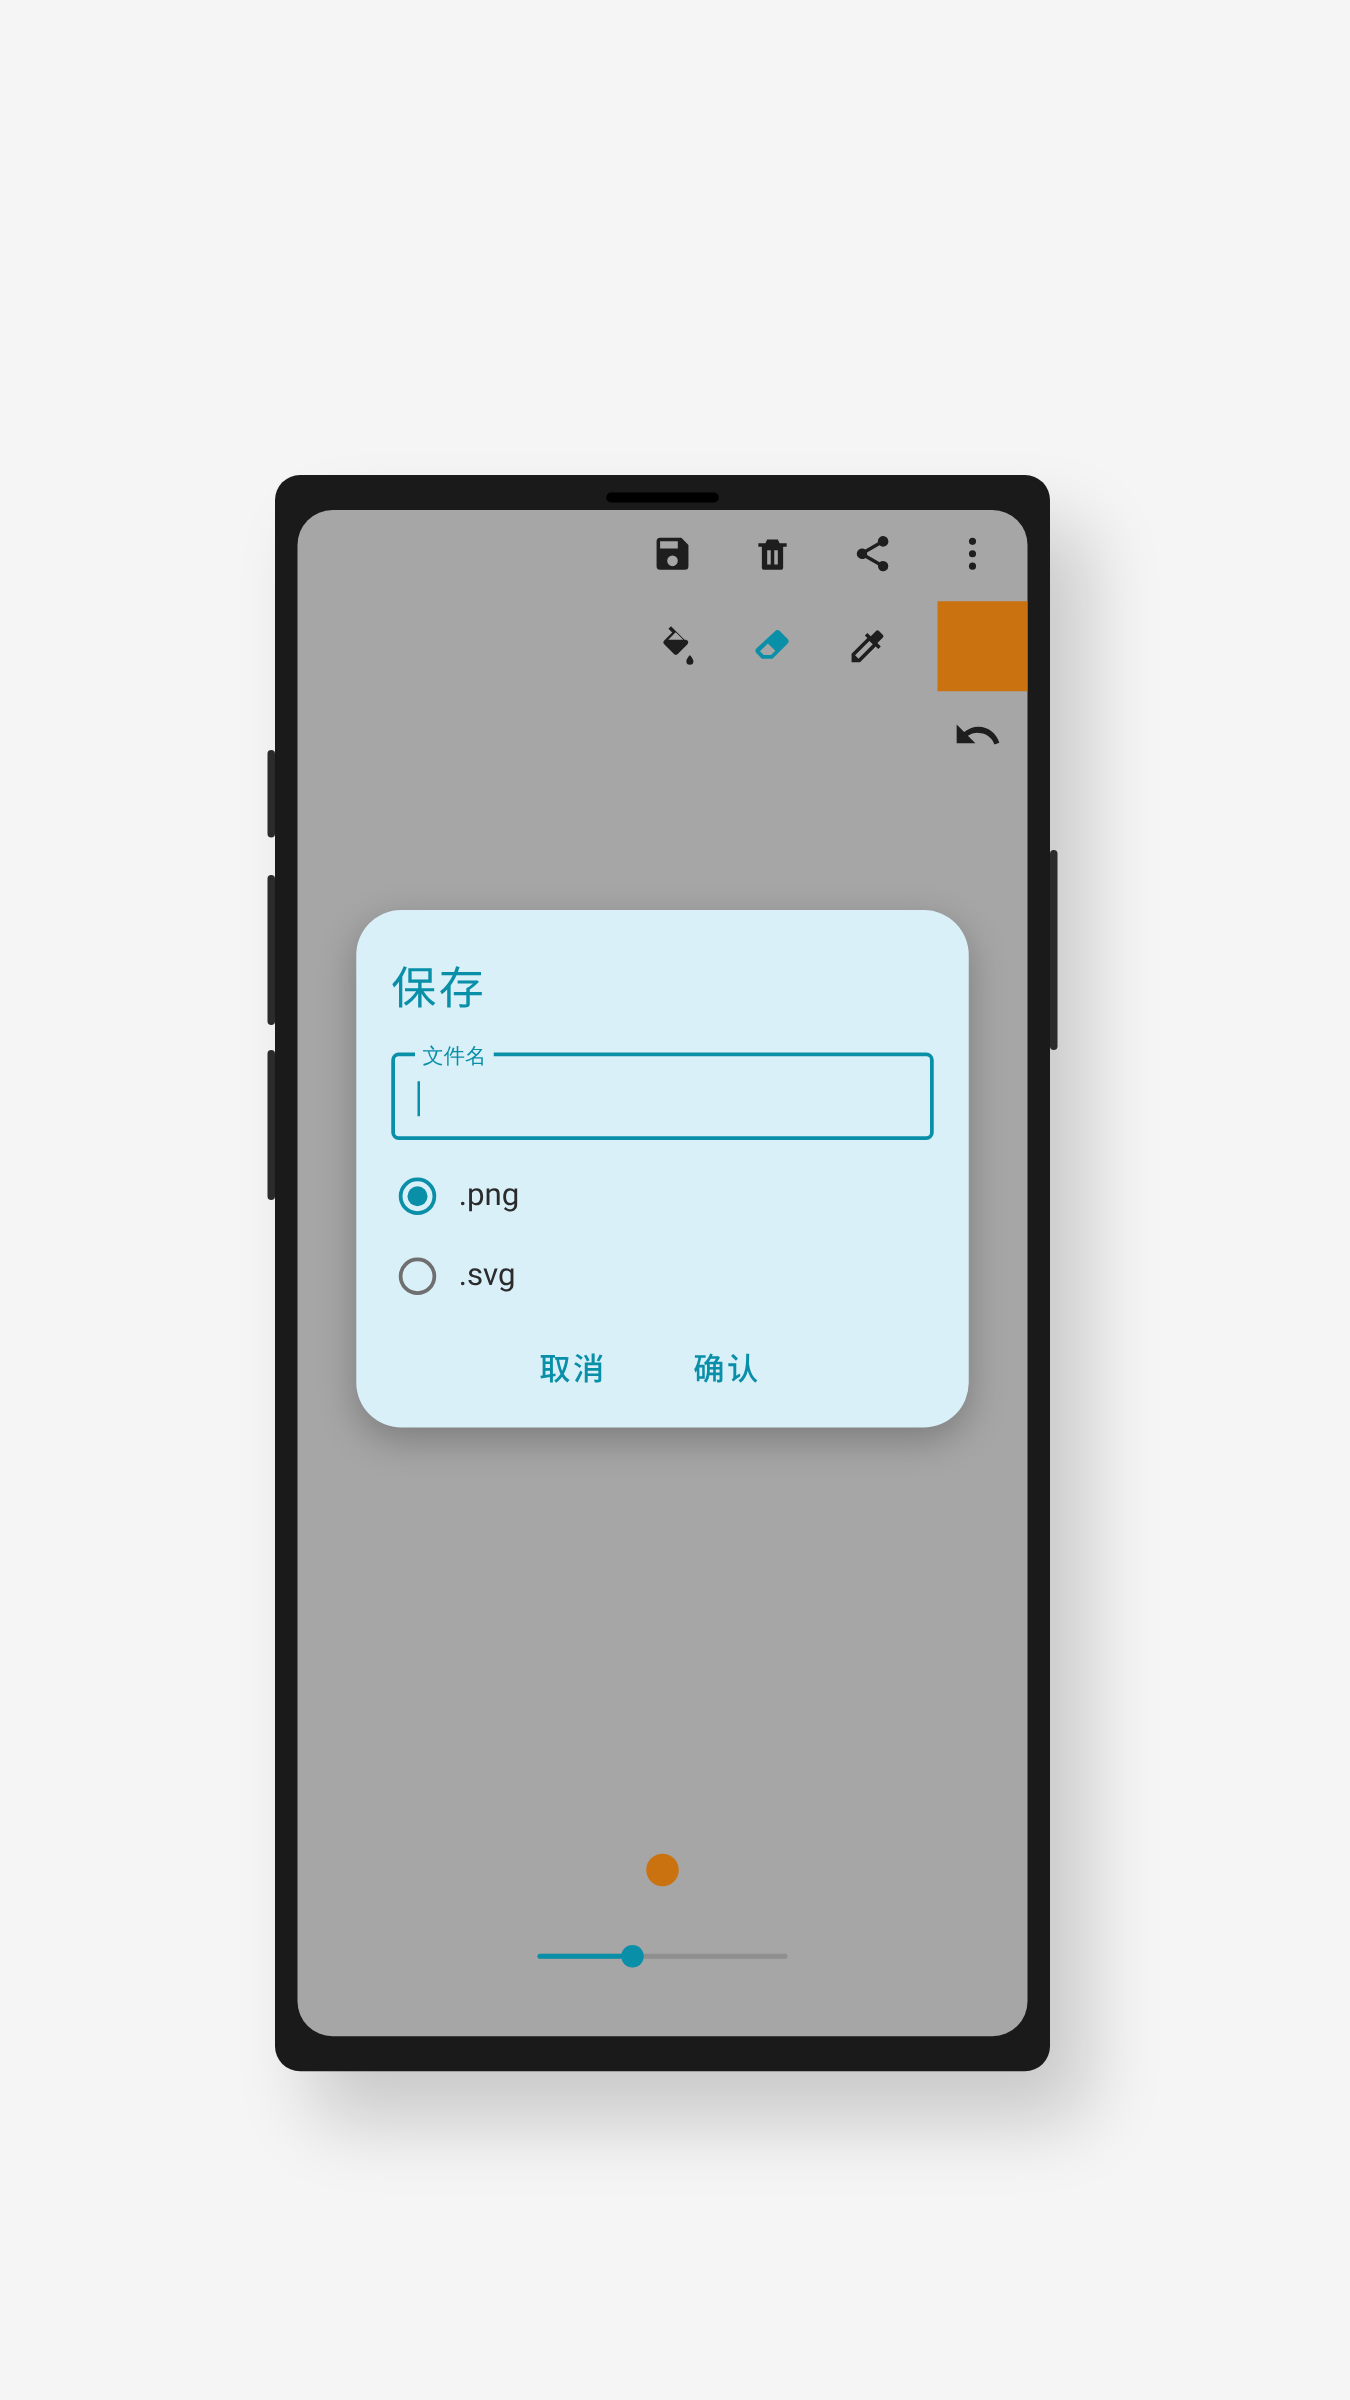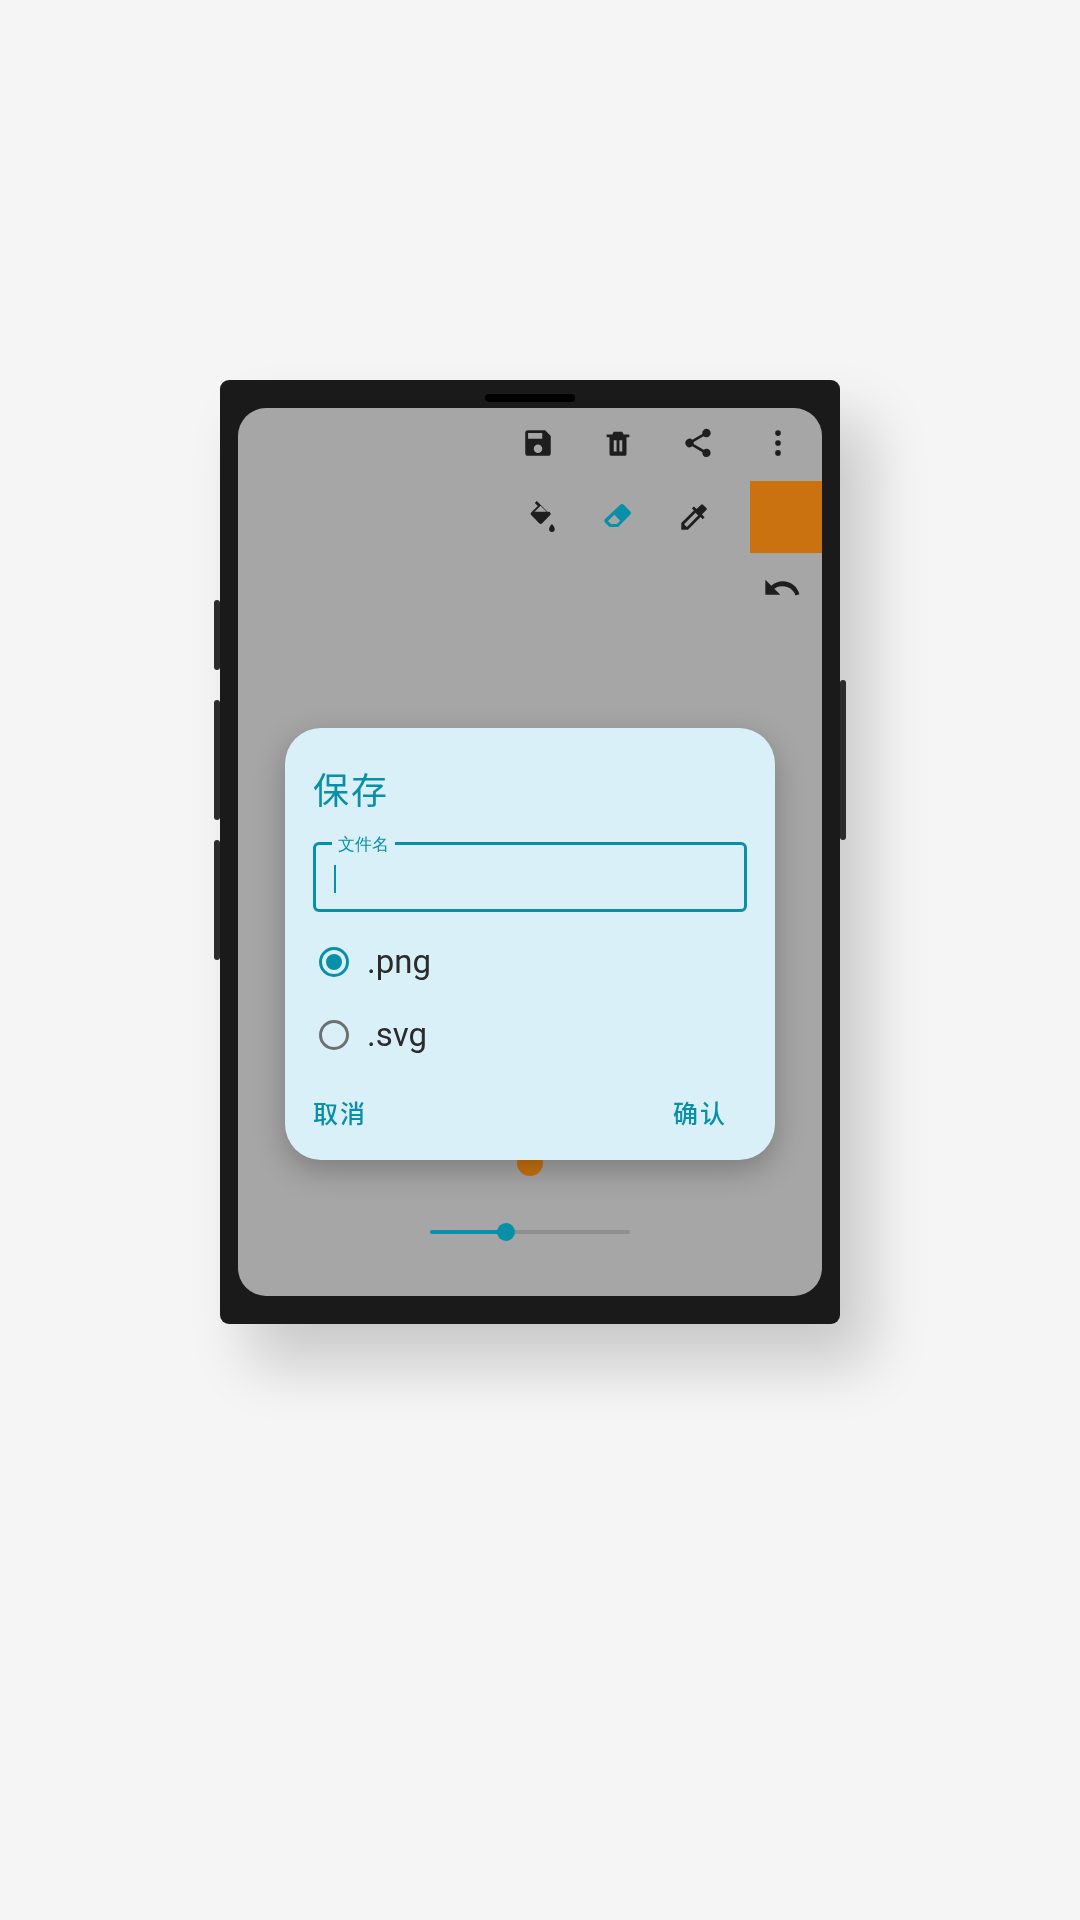--- a/index.html
+++ b/index.html
@@ -11,23 +11,23 @@
     position: relative;
     overflow: hidden;
   }
 
   
   .phone {
     position: absolute;
     left: 220px;
     top: 380px;
     width: 620px;
-    height: 944px;
+    height: 1277px;
     background: #1a1a1a;
-    border-radius: 9px;
+    border-radius: 20px;
     box-shadow: 30px 40px 60px rgba(0,0,0,0.18);
   }
   .phone::before { 
     content: "";
     position: absolute;
     top: 14px;
     left: 50%;
     transform: translateX(-50%);
     width: 90px;
     height: 8px;
@@ -159,32 +159,32 @@
   }
   .field .cursor {
     display:inline-block;
     width:2px; height:28px;
     background:#0a8fa8;
     vertical-align:middle;
     margin-left:2px;
   }
 
   .radio-group { display:flex; flex-direction:column; gap:34px; padding-left:6px; margin-bottom:40px; }
-  .radio-item { display:flex; align-items:center; gap:18px; font-size:33px; color:#2b2b2b; }
+  .radio-item { display:flex; align-items:flex-start; gap:18px; font-size:25px; color:#2b2b2b; }
   .radio {
     width:30px; height:30px; border-radius:50%;
     border:3px solid #6f6f6f;
     display:flex; align-items:center; justify-content:center;
   }
   .radio.checked { border-color:#0a8fa8; }
   .radio.checked::after { content:""; width:16px; height:16px; border-radius:50%; background:#0a8fa8; }
 
   .dialog-actions {
     display:flex;
-    justify-content:space-between;
+    justify-content:center;
     gap:69px;
     padding-right:20px;
     padding-bottom:10px;
   }
   .dialog-actions .act {
     color:#0a8fa8;
     font-size:25px;
     font-weight:500;
     letter-spacing:2px;
   }

